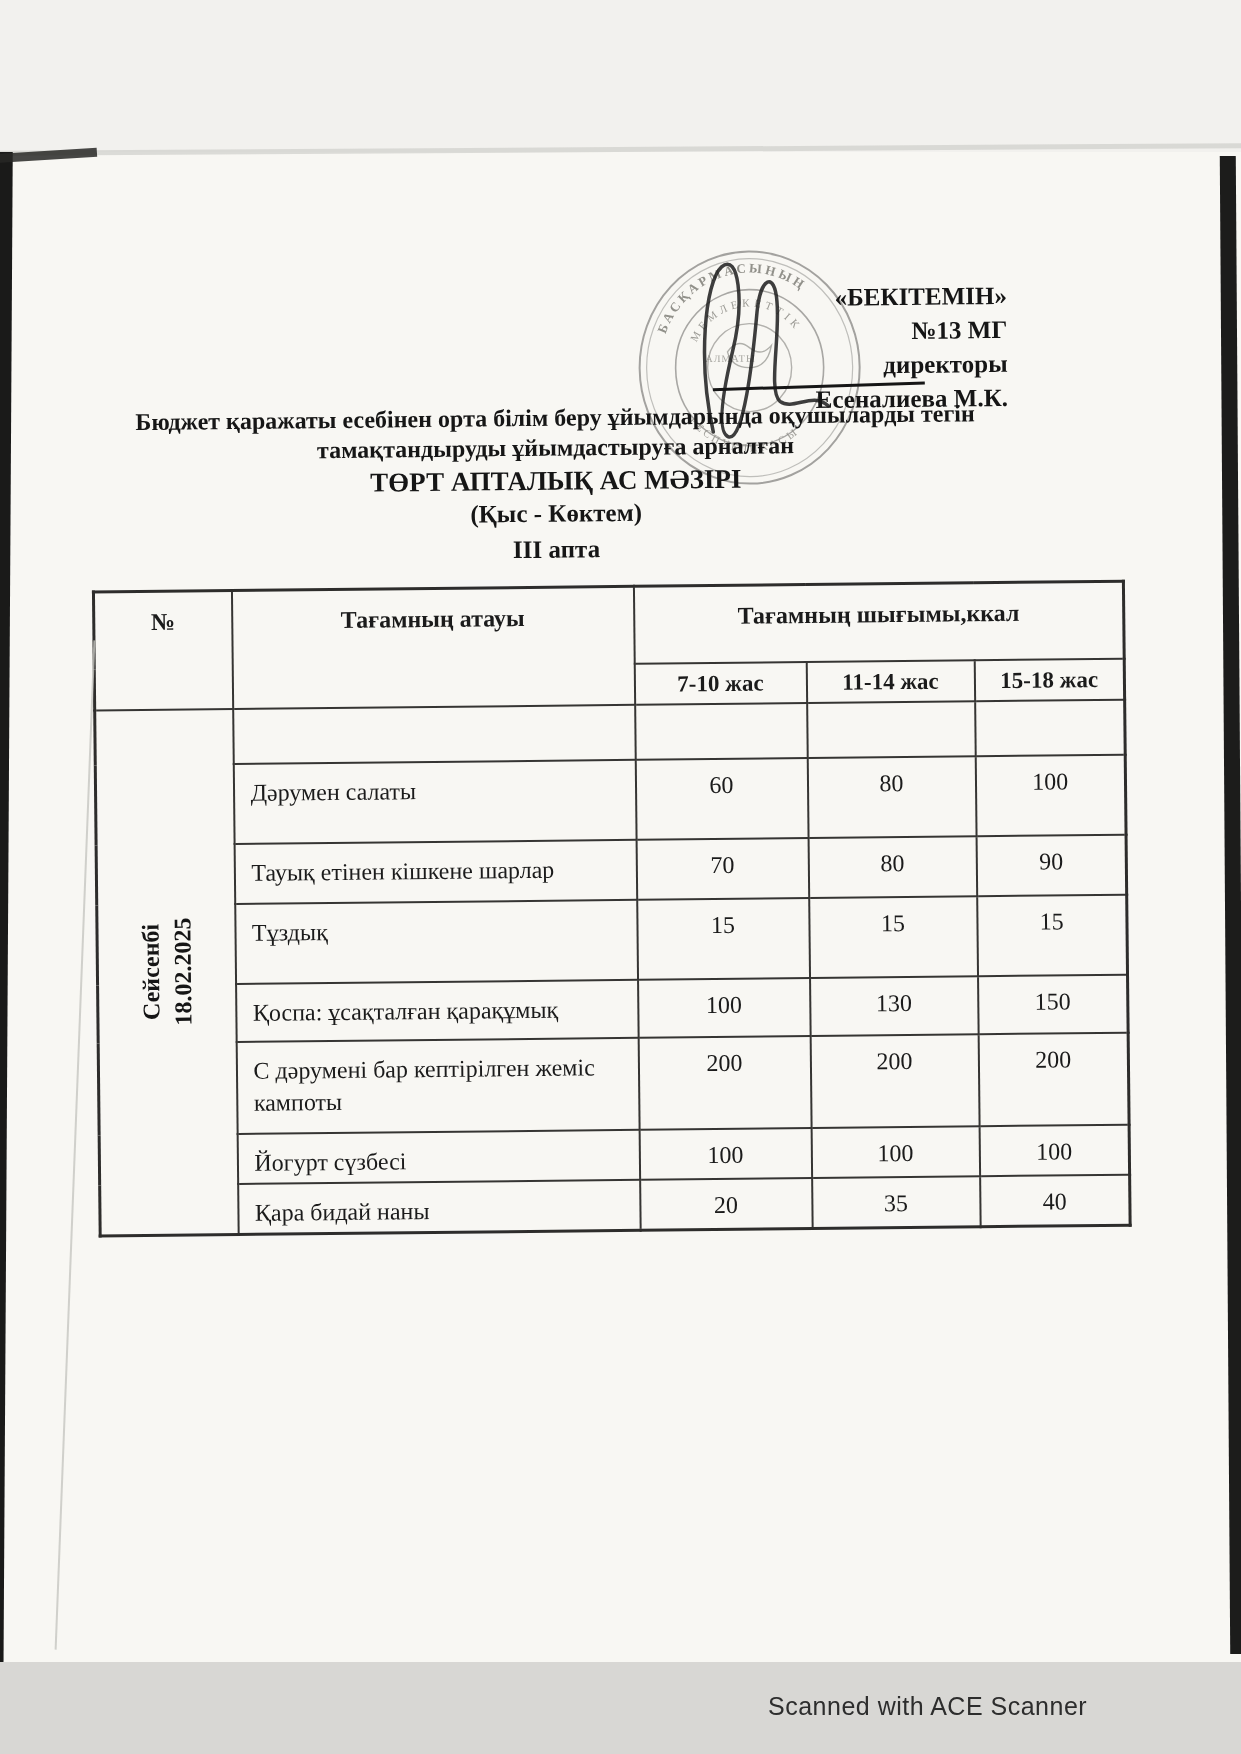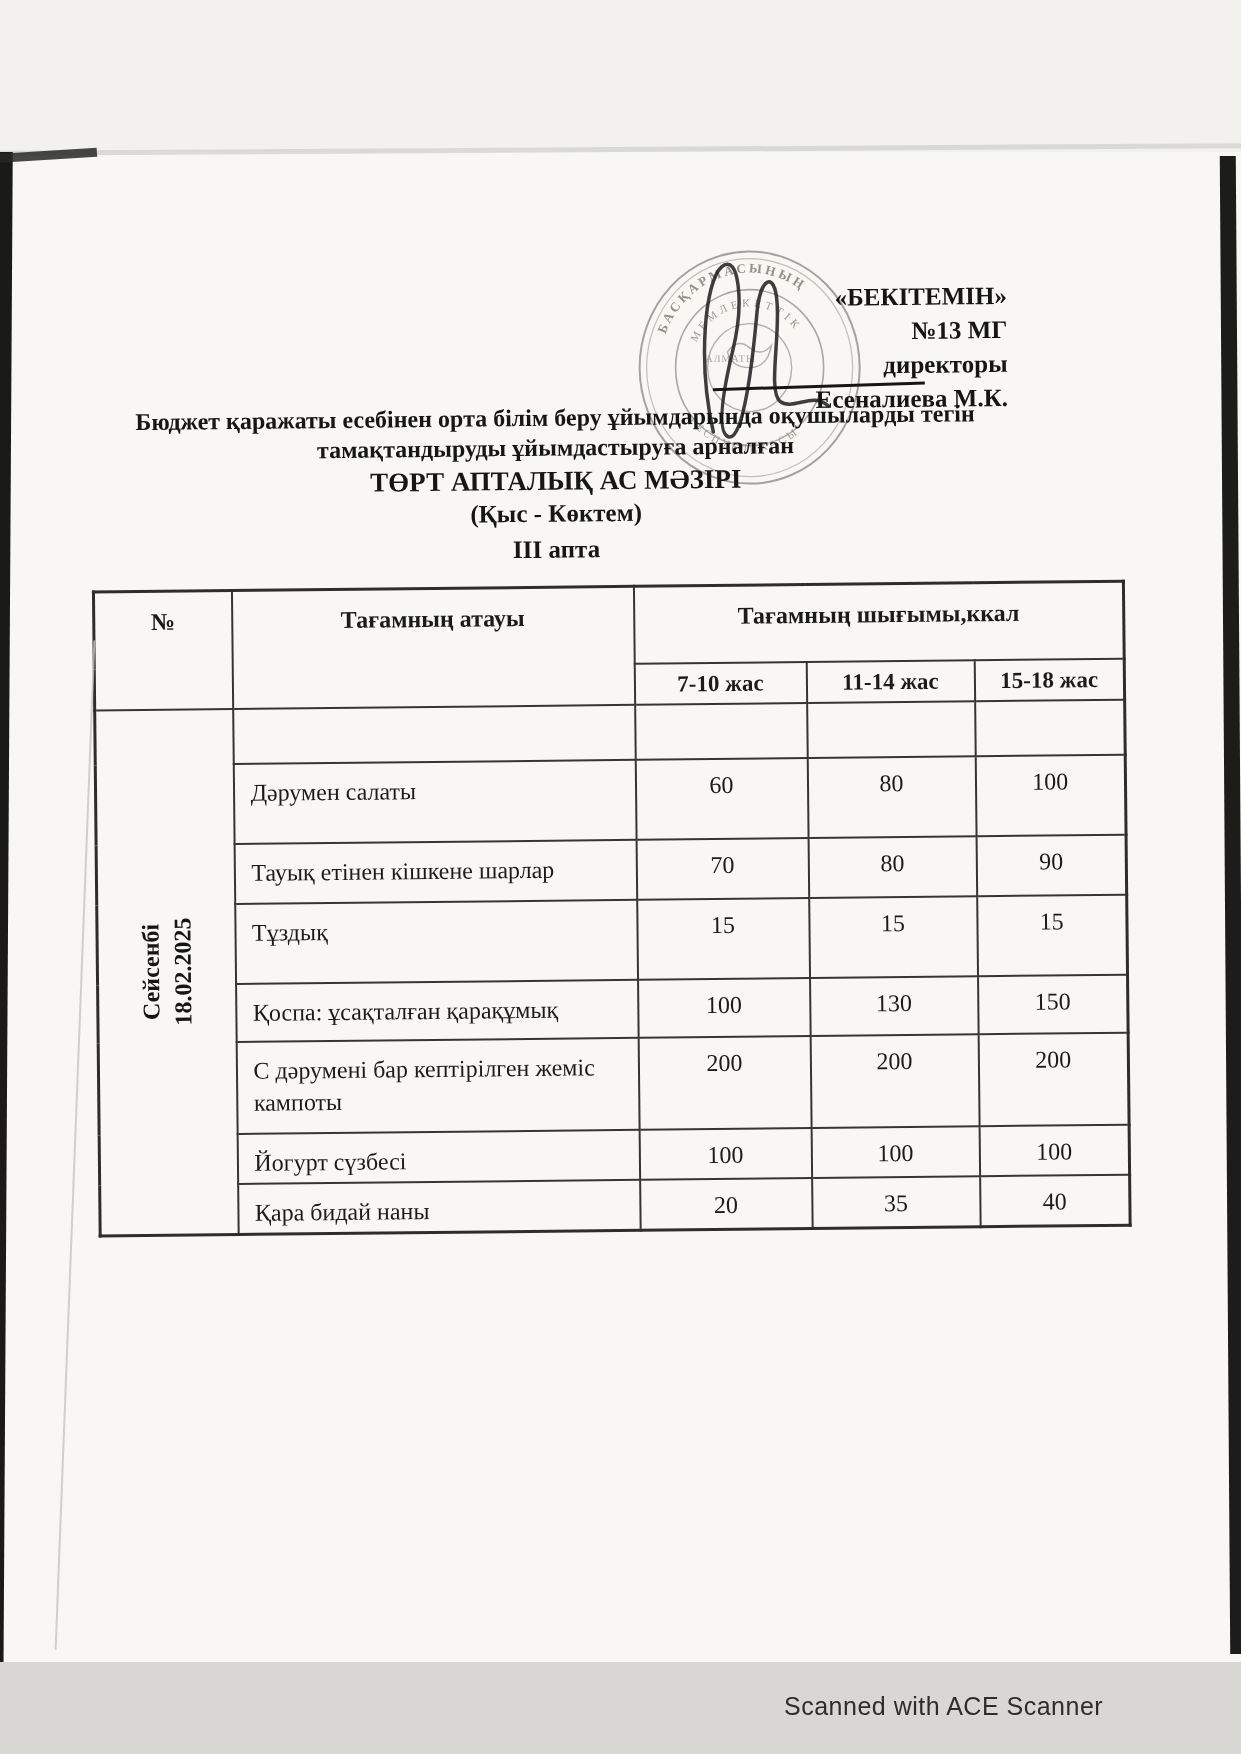--- a/index.html
+++ b/index.html
@@ -40,21 +40,21 @@
      padding:12px 10px 4px 10px;overflow:hidden;}
   td.hdr{font-weight:bold;text-align:center;padding-top:16px;}
   td.age{font-weight:bold;text-align:center;font-size:23px;padding-top:6px;vertical-align:middle;}
   td.dish{text-align:left;padding-left:16px;line-height:32px;}
   td.val{text-align:center;}
   td.day-cell{position:relative;padding:0;}
   .day-rot{position:absolute;top:50%;left:50%;transform:translate(-50%,-50%) rotate(-90deg);
     white-space:nowrap;text-align:center;font-weight:bold;font-size:24px;line-height:32px;color:#151515;}
   
   .footer-band{position:absolute;left:0;top:1662px;width:1241px;height:92px;background:#d8d7d4;}
-  .scanner-note{position:absolute;left:784px;top:1692px;font-family:"Liberation Sans",sans-serif;
+  .scanner-note{position:absolute;left:768px;top:1692px;font-family:"Liberation Sans",sans-serif;
     font-size:25px;color:#2d2d2d;letter-spacing:.5px;}
 </style>
 </head>
 <body>
 
 <div class="top-strip"></div>
 <div class="paper"></div>
 <div class="top-shadow"></div>
 
 <div class="paper-content">

